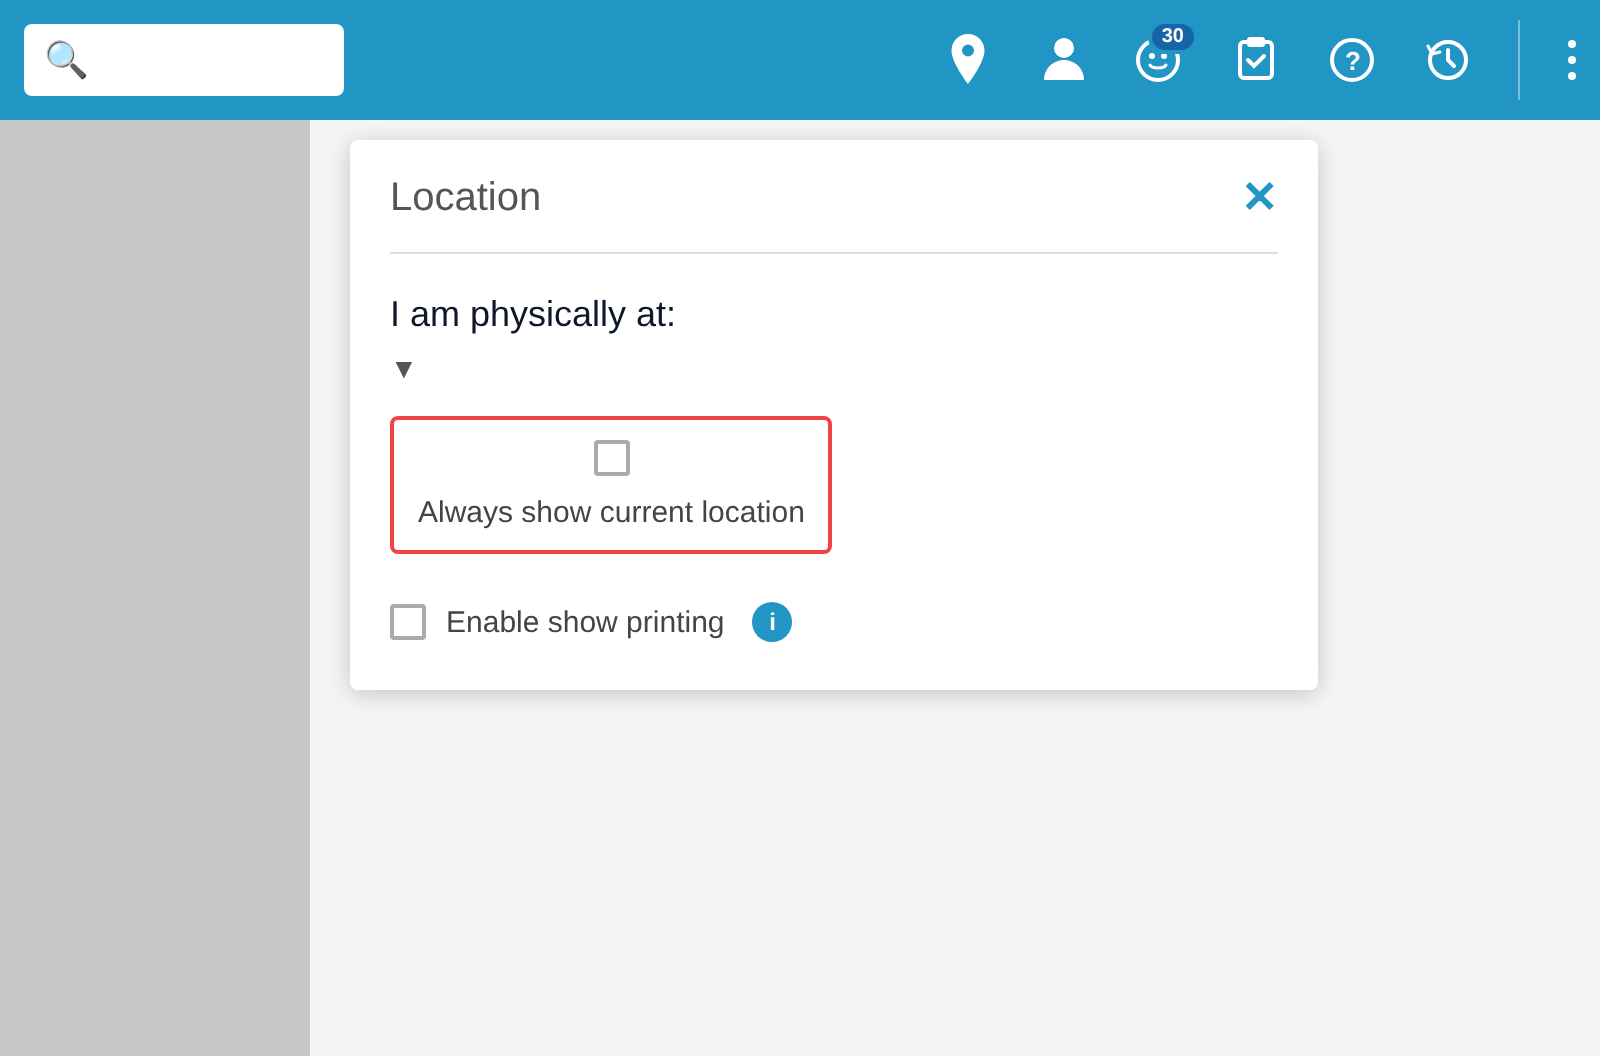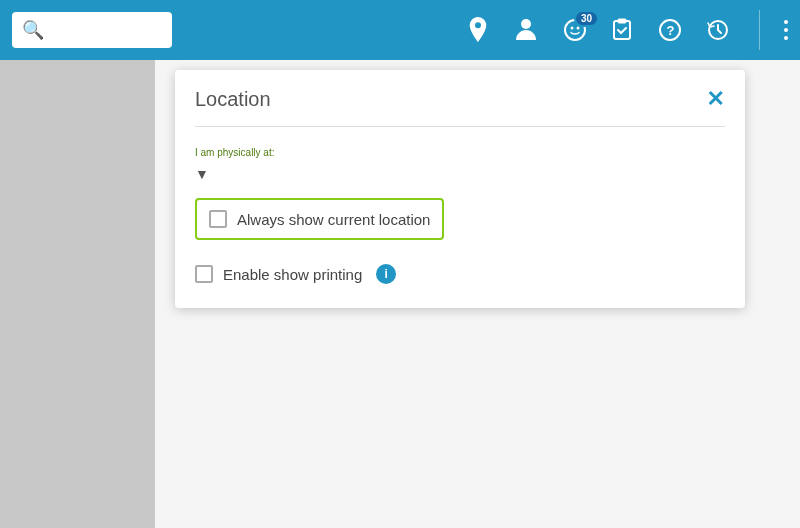--- a/index.html
+++ b/index.html
@@ -45,21 +45,21 @@
       gap: 20px;
       margin-left: auto;
       color: white;
     }
 
     .nav-icon {
       width: 28px;
       height: 28px;
       display: flex;
       align-items: center;
-      justify-content: flex-start;
+      justify-content: flex-end;
       cursor: pointer;
       position: relative;
       font-size: 22px;
       color: white;
     }
 
     .badge {
       position: absolute;
       top: -6px;
       right: -8px;
@@ -113,21 +113,21 @@
       flex: 1;
       background: #f5f5f5;
       position: relative;
     }
 
     
     .modal-panel {
       position: absolute;
       top: 10px;
       left: 20px;
-      width: 570px;
+      width: 484px;
       background: white;
       border-radius: 4px;
       box-shadow: 0 2px 12px rgba(0,0,0,0.2);
       padding: 0;
     }
 
     .modal-header {
       display: flex;
       align-items: center;
       justify-content: space-between;
@@ -151,22 +151,22 @@
       height: 1px;
       background: #ddd;
       margin: 0 20px;
     }
 
     .modal-body {
       padding: 20px 20px 24px 20px;
     }
 
     .physically-at-label {
-      color: #4d7c0f;
-      font-size: 10px;
+      color: #0f172a;
+      font-size: 18px;
       margin-bottom: 8px;
     }
 
     .location-dropdown {
       display: flex;
       align-items: center;
       gap: 6px;
       font-weight: bold;
       font-size: 15px;
       color: #333;
@@ -174,28 +174,29 @@
       cursor: pointer;
     }
 
     .dropdown-arrow {
       font-size: 14px;
       color: #555;
     }
 
     
     .checkbox-row-highlighted {
-      border: 2px solid #84cc16;
+      border: 2px solid #ef4444;
       border-radius: 4px;
       padding: 10px 12px;
       display: inline-flex;
       align-items: center;
       gap: 10px;
       margin-bottom: 24px;
       cursor: pointer;
+      flex-direction: column;
     }
 
     .checkbox-box {
       width: 18px;
       height: 18px;
       border: 2px solid #aaa;
       background: white;
       border-radius: 2px;
       flex-shrink: 0;
     }

